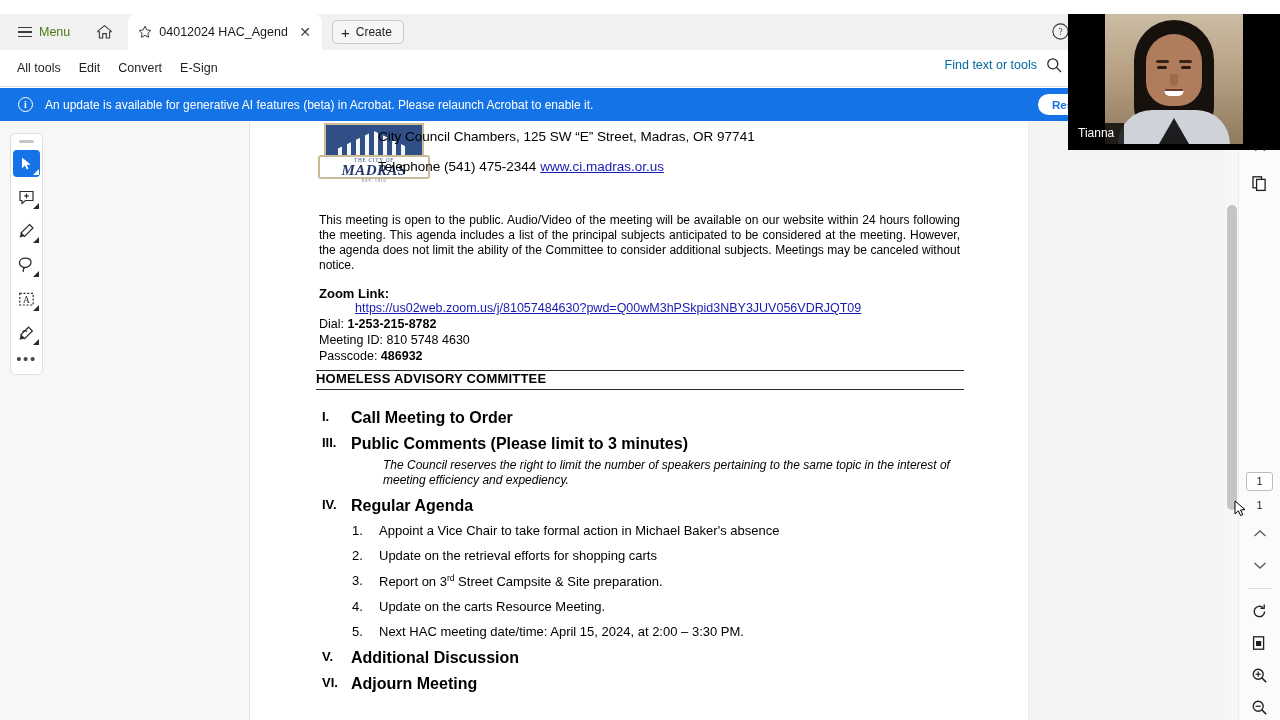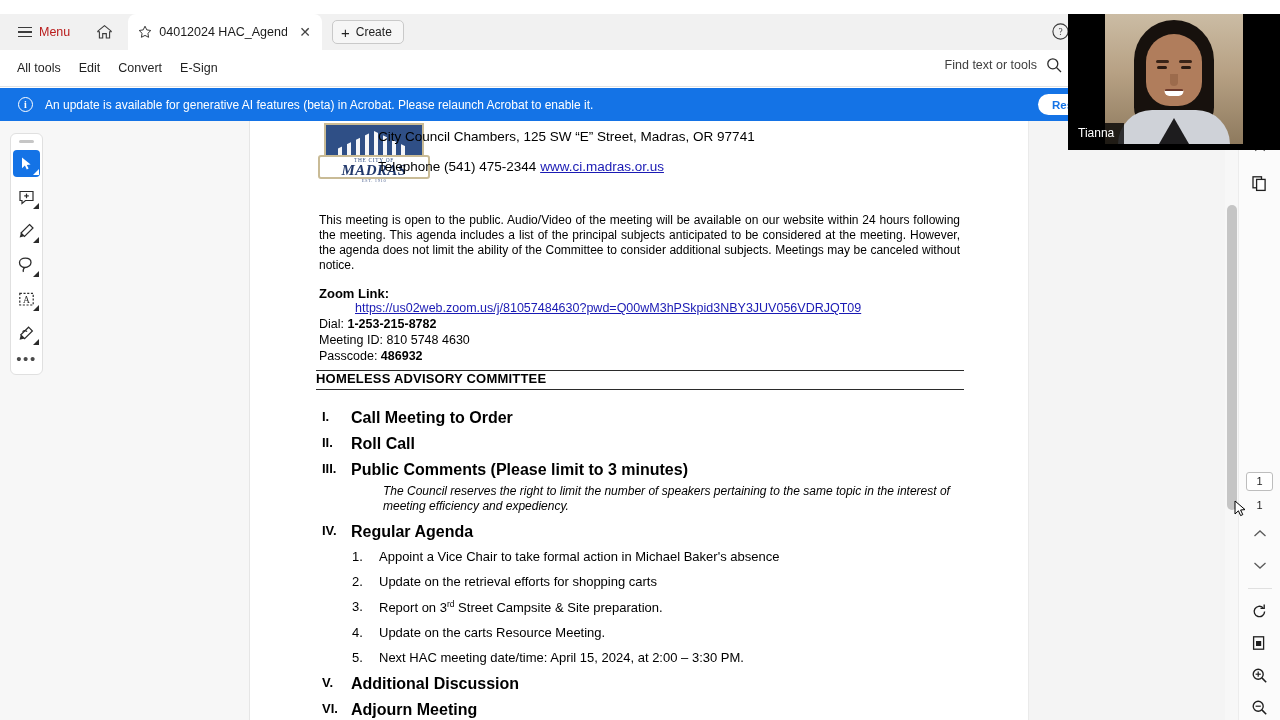--- a/index.html
+++ b/index.html
@@ -15,21 +15,21 @@
     position: absolute; top: 0; left: 0; width: 1280px; height: 14px;
     background: #ffffff;
   }
   .tabbar {
     position: absolute; top: 14px; left: 0; width: 1280px; height: 36px;
     background: #f1f1f1; display: flex; align-items: center;
   }
   .menu-btn {
     display: flex; align-items: center; gap: 7px;
     margin-left: 12px; padding: 4px 6px; border-radius: 4px;
-    font-size: 12.5px; color: #b91c1c; cursor: default;
+    font-size: 12.5px; color: #4d7c0f; cursor: default;
   }
   .hamburger { display: flex; flex-direction: column; gap: 3px; }
   .hamburger i { display: block; width: 14px; height: 1.6px; background: #3c3c3c; }
   .home-btn {
     margin-left: 14px; width: 28px; height: 26px;
     display: flex; align-items: center; justify-content: center;
   }
   .tab {
     margin-left: 10px; height: 36px; min-width: 165px;
     background: #ffffff; border-radius: 8px 8px 0 0;
@@ -56,21 +56,21 @@
     background: #ffffff; border-bottom: 1px solid #e3e3e3;
     display: flex; align-items: center;
   }
   .tool-link {
     font-size: 12.5px; color: #1f1f1f; padding: 5px 9px; border-radius: 4px;
   }
   .tool-link:first-child { margin-left: 8px; }
   .find-box {
     position: absolute; right: 218px; top: 57px;
     display: flex; align-items: center; gap: 9px;
-    font-size: 12.5px; color: #404040;
+    font-size: 12.5px; color: #0369a1;
   }
 
   
   .banner {
     position: absolute; top: 88px; left: 0; width: 1280px; height: 33px;
     background: #1473e6; display: flex; align-items: center;
     color: #ffffff; font-size: 12px;
   }
   .banner-ico {
     margin-left: 18px; width: 15px; height: 15px; border: 1.4px solid #fff;
@@ -436,24 +436,20 @@
       <div class="pg doc-title">HOMELESS ADVISORY COMMITTEE</div>
       <div class="rule bot"></div>
 
       <div class="agenda">
 
         <div class="ag-row">
           <span class="ag-num">I.</span>
           <span class="ag-txt">Call Meeting to Order</span>
         </div>
 
-        <div class="ag-row">
-          <span class="ag-num">II.</span>
-          <span class="ag-txt">Roll Call</span>
-        </div>
 
         <div class="ag-row">
           <span class="ag-num">III.</span>
           <span class="ag-txt">Public Comments (Please limit to 3 minutes)</span>
         </div>
         <div class="ag-note">The Council reserves the right to limit the number of speakers pertaining to the same topic in the interest of meeting efficiency and expediency.</div>
 
         <div class="ag-row">
           <span class="ag-num">IV.</span>
           <span class="ag-txt">Regular Agenda</span>

